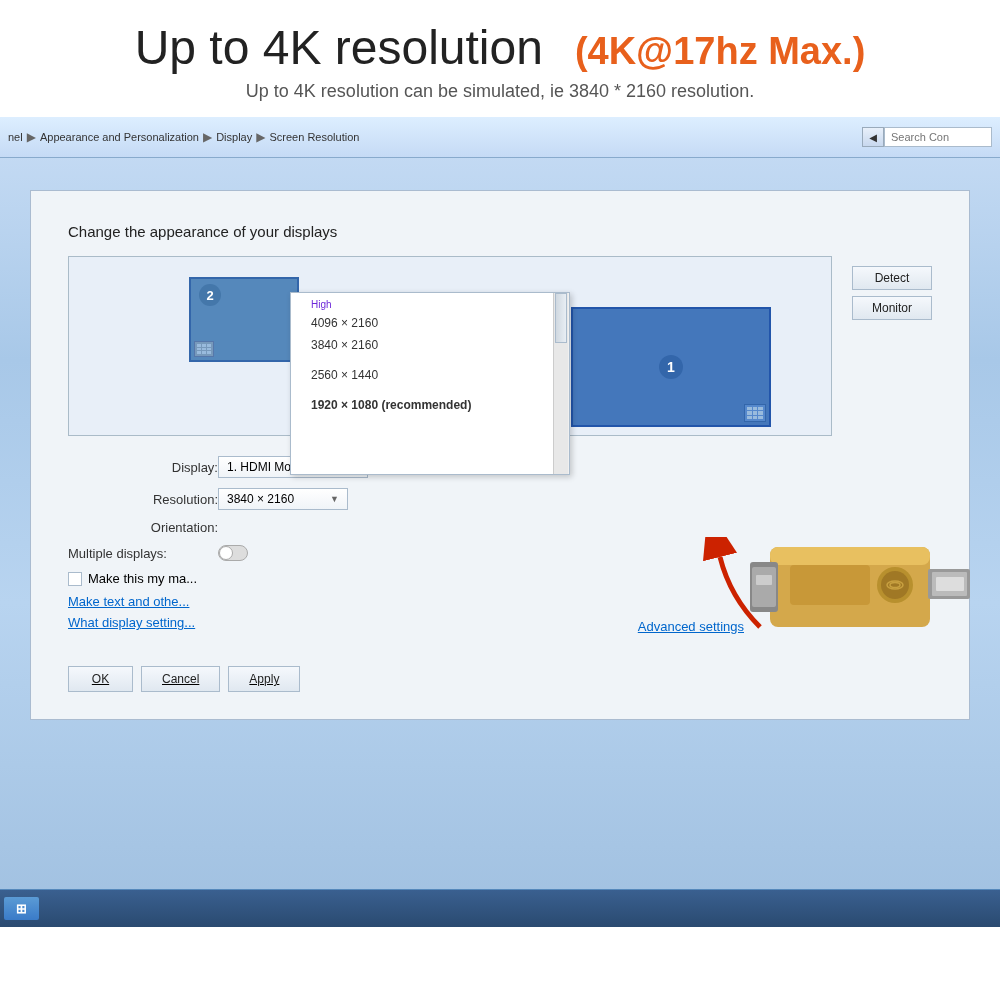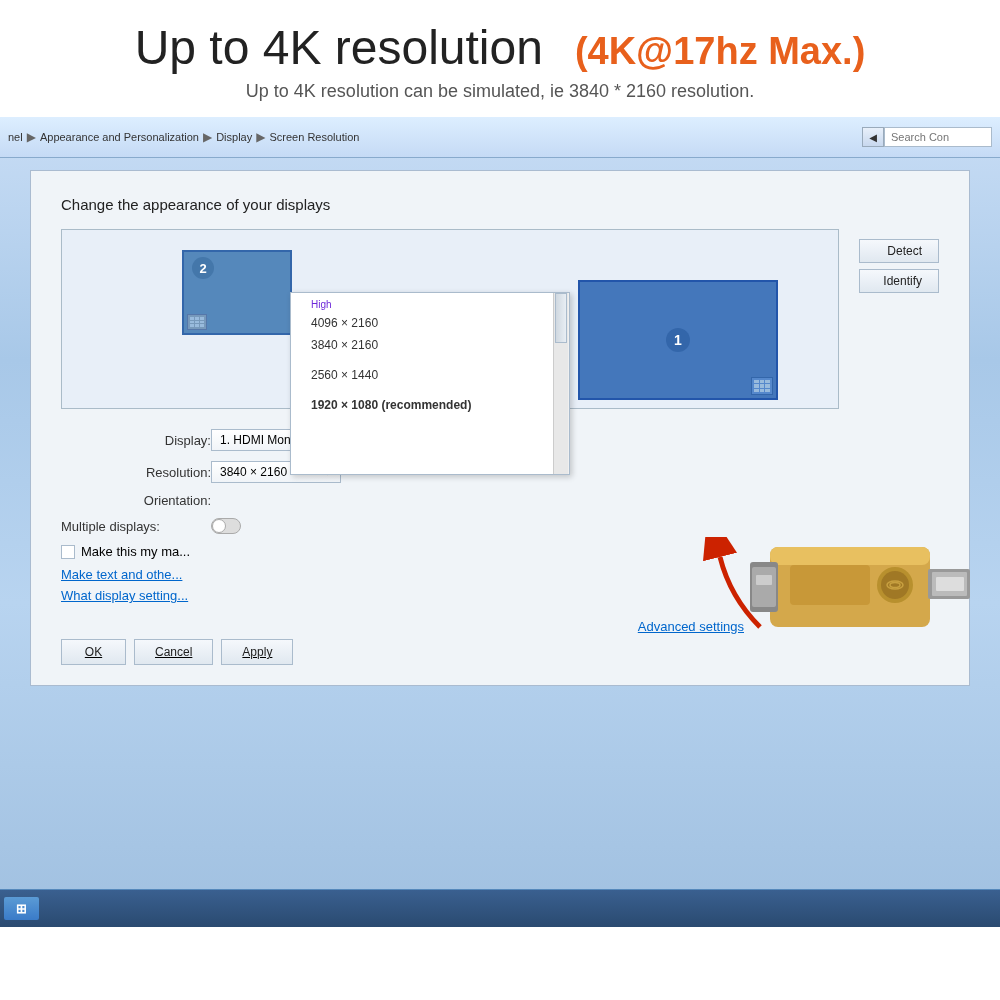--- a/index.html
+++ b/index.html
@@ -83,22 +83,22 @@
       justify-content: center;
       font-size: 10px;
       cursor: pointer;
       margin-left: 2px;
     }
 
     
     .dialog-window {
       background: #f0f4f8;
       border: 1px solid #aabbd0;
-      margin: 12px 30px;
-      padding: 5px;
+      margin: 32px 30px;
+      padding: 12px;
       position: relative;
     }
 
     .dialog-content {
       padding: 20px 25px;
     }
 
     .dialog-title {
       font-size: 15px;
       color: #222;
@@ -218,21 +218,21 @@
       gap: 6px;
       padding-top: 10px;
     }
     .win-btn {
       background: linear-gradient(to bottom, #f5f8fc, #e0e8f0);
       border: 1px solid #aabbcc;
       padding: 4px 16px;
       font-size: 12px;
       cursor: pointer;
       min-width: 80px;
-      text-align: right;
+      text-align: center;
       color: #222;
     }
 
     
     .form-row {
       display: flex;
       align-items: center;
       margin-bottom: 10px;
       font-size: 13px;
       text-align: right;
@@ -511,21 +511,21 @@
               <div class="grid-dot"></div>
                 <div class="grid-dot"></div>
                 <div class="grid-dot"></div>
             </div>
           </div>
 
         </div>
 
         <div class="preview-buttons">
           <button class="win-btn">Detect</button>
-          <button class="win-btn">Identify</button>
+          <button class="win-btn">Monitor</button>
         </div>
       </div>
 
       <div class="form-row">
         <div class="form-label">Display:</div>
         <div class="form-control">
           <div class="win-select">
             <span>1. HDMI Monitor</span>
             <span class="win-select-arrow">▼</span>
           </div>

